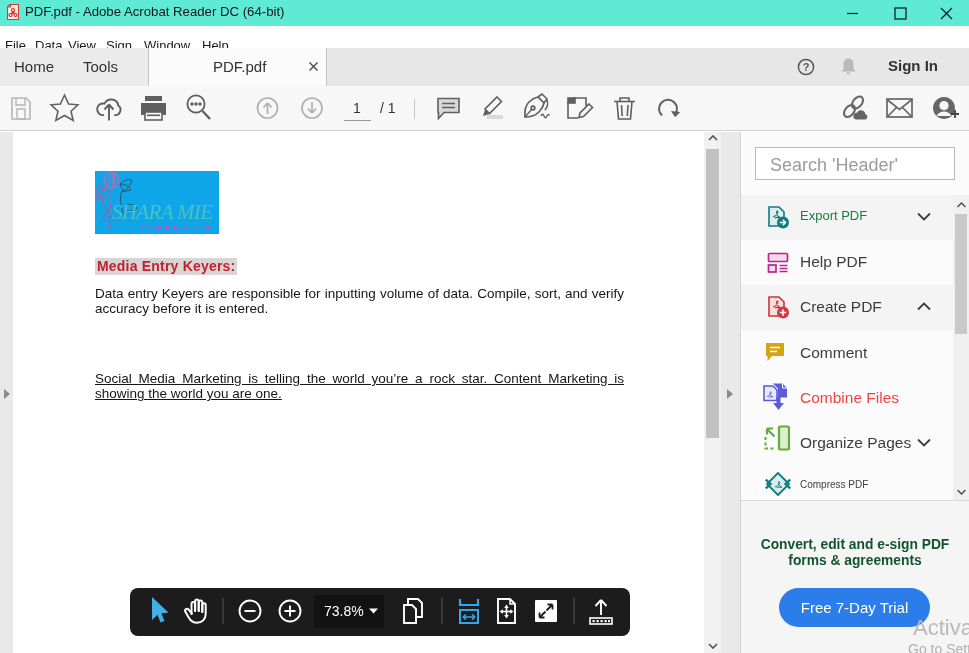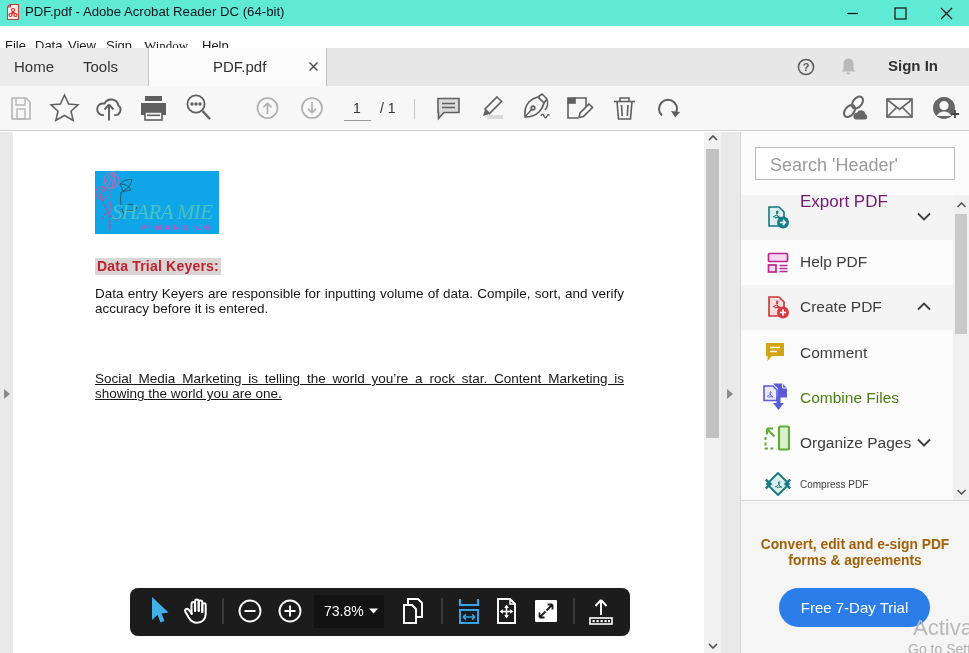--- a/index.html
+++ b/index.html
@@ -28,21 +28,21 @@
     <rect x="50" y="8" width="11" height="11" fill="none" stroke="#111" stroke-width="1.2"></rect>
     <path d="M96 8 L107 19 M107 8 L96 19" stroke="#111" stroke-width="1.2" fill="none"></path>
   </svg>
 </div>
 
 <div class="abs" style="left:0;top:26px;width:969px;height:22px;background:#ffffff;font-size:13px;color:#1a1a1a;margin-top:8px;">
   <span class="abs" style="left:5px;top:4px;">File</span>
   <span class="abs" style="left:35px;top:4px;">Data</span>
   <span class="abs" style="left:68px;top:4px;">View</span>
   <span class="abs" style="left:106px;top:4px;">Sign</span>
-  <span class="abs" style="left:144px;top:4px;font-family:Liberation Serif, serif;">Window</span>
+  <span class="abs" style="left:144px;top:4px;">Window</span>
   <span class="abs" style="left:202px;top:4px;">Help</span>
 </div>
 
 <div class="abs" style="left:0;top:48px;width:969px;height:48px;background:#e7e7e7;">
   <div class="abs" style="left:0;top:0;width:148px;height:38px;background:#ebebeb;"></div>
   <div class="abs" style="left:14px;top:10px;font-size:15px;color:#323232;">Home</div>
   <div class="abs" style="left:83px;top:10px;font-size:15px;color:#323232;">Tools</div>
   <div class="abs" style="left:148px;top:0;width:179px;height:38px;background:#fbfbfb;border-left:1px solid #c4c4c4;border-right:1px solid #c4c4c4;"></div>
   <div class="abs" style="left:213px;top:10px;font-size:15px;color:#323232;">PDF.pdf</div>
   <svg class="abs" style="left:308px;top:13px;" width="11" height="11" viewBox="0 0 11 11">
@@ -190,21 +190,21 @@
       <path d="M2 26 q2 -9 7 -10 M5 28 q1 -9 5 -11 M8 28 q0 -8 2 -11" stroke="#c05a9d"></path>
       <path d="M7 28 q3 9 6 13 q2 4 2 18" stroke="#b3548f"></path>
       <path d="M14 40 q-5 2 -7 8 M15 45 q5 0 7 5" stroke="#a64f86" stroke-width="0.8"></path>
     </g>
 
     <text x="17" y="48" font-family="Liberation Serif" font-style="italic" font-size="21" fill="#4cc2bf" textLength="101">SHARA MIE</text>
 
     <text x="47" y="59" font-family="Liberation Sans" font-weight="bold" font-size="7.6" fill="#e343c0" letter-spacing="3.3">PINANSILO</text>
   </svg>
   </div>
-  <div class="abs" style="left:95px;top:126px;font-size:14px;font-weight:bold;letter-spacing:0.2px;color:#c2212e;background:#d9d5d5;padding:0 2px;line-height:17px;">Data Trial Keyers:</div>
+  <div class="abs" style="left:95px;top:126px;font-size:14px;font-weight:bold;letter-spacing:0.2px;color:#c2212e;background:#d9d5d5;padding:0 2px;line-height:17px;">Media Entry Keyers:</div>
   <div class="abs" style="left:95px;top:154px;width:529px;font-size:13.5px;line-height:15.4px;color:#161616;text-align:justify;">Data entry Keyers are responsible for inputting volume of data. Compile, sort, and verify accuracy before it is entered.</div>
   <div class="abs" style="left:95px;top:239px;width:529px;font-size:13.5px;line-height:15.4px;color:#161616;text-align:justify;text-decoration:underline;">Social Media Marketing is telling the world you’re a rock star. Content Marketing is showing the world you are one.</div>
 
   <div class="abs" style="left:704px;top:0;width:17px;height:521px;background:#f1f1f1;"></div>
   <svg class="abs" style="left:708px;top:3px;" width="10" height="6" viewBox="0 0 10 6">
     <path d="M1 5 L5 1 L9 5" fill="none" stroke="#505050" stroke-width="1.6"></path>
   </svg>
   <div class="abs" style="left:706px;top:17px;width:13px;height:289px;background:#c1c1c1;"></div>
   <svg class="abs" style="left:708px;top:511px;" width="10" height="6" viewBox="0 0 10 6">
     <path d="M1 1 L5 5 L9 1" fill="none" stroke="#505050" stroke-width="1.6"></path>
@@ -295,21 +295,21 @@
   <div class="abs" style="left:0;top:63px;width:212px;height:45px;background:#f4f4f4;"></div>
   <div class="abs" style="left:0;top:153px;width:212px;height:45px;background:#f4f4f4;"></div>
   <div id="rows">
 
     <svg class="abs" style="left:26px;top:74px;" width="23" height="23" viewBox="0 0 23 23">
       <path d="M2 1 h10 l5 5 v14 h-15 z" fill="#ddeeee" stroke="#157880" stroke-width="1.6"></path>
       <path d="M6 11 q3 -1 4.5 -3.5 q1 -2 0 -2.5 q-1.2 -0.3 -0.8 2.5 q0.5 3 3.5 4 q-4 -0.5 -5.5 0.5" fill="none" stroke="#157880" stroke-width="1.1"></path>
       <circle cx="16" cy="16.5" r="6" fill="#0e7d87"></circle>
       <path d="M12.8 16.5 h5.5 m-2.4 -2.6 l2.6 2.6 l-2.6 2.6" stroke="#ffffff" stroke-width="1.5" fill="none"></path>
     </svg>
-    <div class="abs" style="left:59px;top:60px;font-size:17px;color:#701a75;">Export PDF</div>
+    <div class="abs" style="left:59px;top:76px;font-size:13px;color:#15803d;">Export PDF</div>
     <svg class="abs" style="left:176px;top:80px;" width="14" height="9" viewBox="0 0 14 9">
       <path d="M1 1.5 L7 7.5 L13 1.5" fill="none" stroke="#3d3d3d" stroke-width="1.8"></path>
     </svg>
 
     <svg class="abs" style="left:26px;top:119px;" width="23" height="23" viewBox="0 0 23 23">
       <rect x="1.5" y="2.5" width="19" height="8" rx="1" fill="#f7d9ef" stroke="#bc2590" stroke-width="1.7"></rect>
       <rect x="1.5" y="14" width="7.5" height="7" fill="#f7d9ef" stroke="#bc2590" stroke-width="1.7"></rect>
       <path d="M12.5 14.5 h8 M12.5 17.5 h8 M12.5 20.5 h8" stroke="#bc2590" stroke-width="1.5"></path>
     </svg>
     <div class="abs" style="left:59px;top:121px;font-size:15.5px;color:#3d3d3d;">Help PDF</div>
@@ -332,21 +332,21 @@
     <div class="abs" style="left:59px;top:212px;font-size:15.5px;color:#3d3d3d;">Comment</div>
 
     <svg class="abs" style="left:22px;top:251px;" width="25" height="28" viewBox="0 0 25 28">
       <path d="M10 0.5 h9.5 l4.5 4.5 v9.5 h-9 v-9 l-5 -5 z" fill="#5a5bd8"></path>
       <path d="M19.5 0.5 v4.5 h4.5" fill="none" stroke="#fbfbfb" stroke-width="1"></path>
       <path d="M1 3 h9 l4 4 v10.5 h-13 z" fill="#e9e9fa" stroke="#5a5bd8" stroke-width="1.6"></path>
       <path d="M4 13.5 q2.5 -0.8 3.7 -2.8 q0.8 -1.6 0 -2 q-1 -0.2 -0.6 2 q0.4 2.4 2.8 3.2 q-3.2 -0.4 -4.4 0.4" fill="none" stroke="#5a5bd8" stroke-width="0.9"></path>
       <path d="M15.5 14 v6" stroke="#5a5bd8" stroke-width="4" fill="none"></path>
       <path d="M15.5 27 l-5.4 -7 h10.8 z" fill="#5a5bd8"></path>
     </svg>
-    <div class="abs" style="left:59px;top:257px;font-size:15.5px;color:#4d7c0f;">Combine Files</div>
+    <div class="abs" style="left:59px;top:257px;font-size:15.5px;color:#ef4444;">Combine Files</div>
 
     <svg class="abs" style="left:23px;top:293px;" width="26" height="26" viewBox="0 0 26 26">
       <rect x="15" y="1.5" width="10" height="23" rx="1.5" fill="#ddefd0" stroke="#61ad35" stroke-width="2.2"></rect>
       <path d="M1.5 12 v12.5 M1 23.5 h10.5" fill="none" stroke="#61ad35" stroke-width="2" stroke-dasharray="3 2.4"></path>
       <path d="M10.5 11.5 L3.5 4.5 M3 3.5 h6 M3 3.5 v6" stroke="#61ad35" stroke-width="2.2" fill="none"></path>
     </svg>
     <div class="abs" style="left:59px;top:302px;font-size:15.5px;color:#3d3d3d;">Organize Pages</div>
     <svg class="abs" style="left:176px;top:306px;" width="14" height="9" viewBox="0 0 14 9">
       <path d="M1 1.5 L7 7.5 L13 1.5" fill="none" stroke="#3d3d3d" stroke-width="1.8"></path>
     </svg>
@@ -363,19 +363,19 @@
   <div class="abs" style="left:212px;top:63px;width:16px;height:305px;background:#f0f0f0;"></div>
   <svg class="abs" style="left:216px;top:70px;" width="9" height="6" viewBox="0 0 9 6">
     <path d="M0.5 5 L4.5 1 L8.5 5" fill="none" stroke="#505050" stroke-width="1.5"></path>
   </svg>
   <div class="abs" style="left:214px;top:82px;width:12px;height:120px;background:#c9c9c9;"></div>
   <svg class="abs" style="left:216px;top:357px;" width="9" height="6" viewBox="0 0 9 6">
     <path d="M0.5 1 L4.5 5 L8.5 1" fill="none" stroke="#505050" stroke-width="1.5"></path>
   </svg>
 
   <div class="abs" style="left:0;top:368px;width:228px;height:153px;background:#f5f5f5;border-top:1px solid #d8d8d8;">
-    <div class="abs" style="left:0;top:36px;width:228px;text-align:center;font-size:13.8px;font-weight:bold;color:#a16207;line-height:15.5px;">Convert, edit and e-sign PDF<br>forms &amp; agreements</div>
+    <div class="abs" style="left:0;top:36px;width:228px;text-align:center;font-size:13.8px;font-weight:bold;color:#14532d;line-height:15.5px;">Convert, edit and e-sign PDF<br>forms &amp; agreements</div>
     <div class="abs" style="left:38px;top:87px;width:151px;height:39px;background:#2b7de9;border-radius:20px;color:#ffffff;font-size:15px;text-align:center;line-height:39px;">Free 7-Day Trial</div>
   </div>
 </div>
 
 <div class="abs" style="left:913px;top:615px;font-size:22px;color:#b9b9b9;white-space:nowrap;">Activate W</div>
 <div class="abs" style="left:908px;top:641px;font-size:14px;color:#b0b0b0;white-space:nowrap;">Go to Settin</div>
 
 </body></html>

